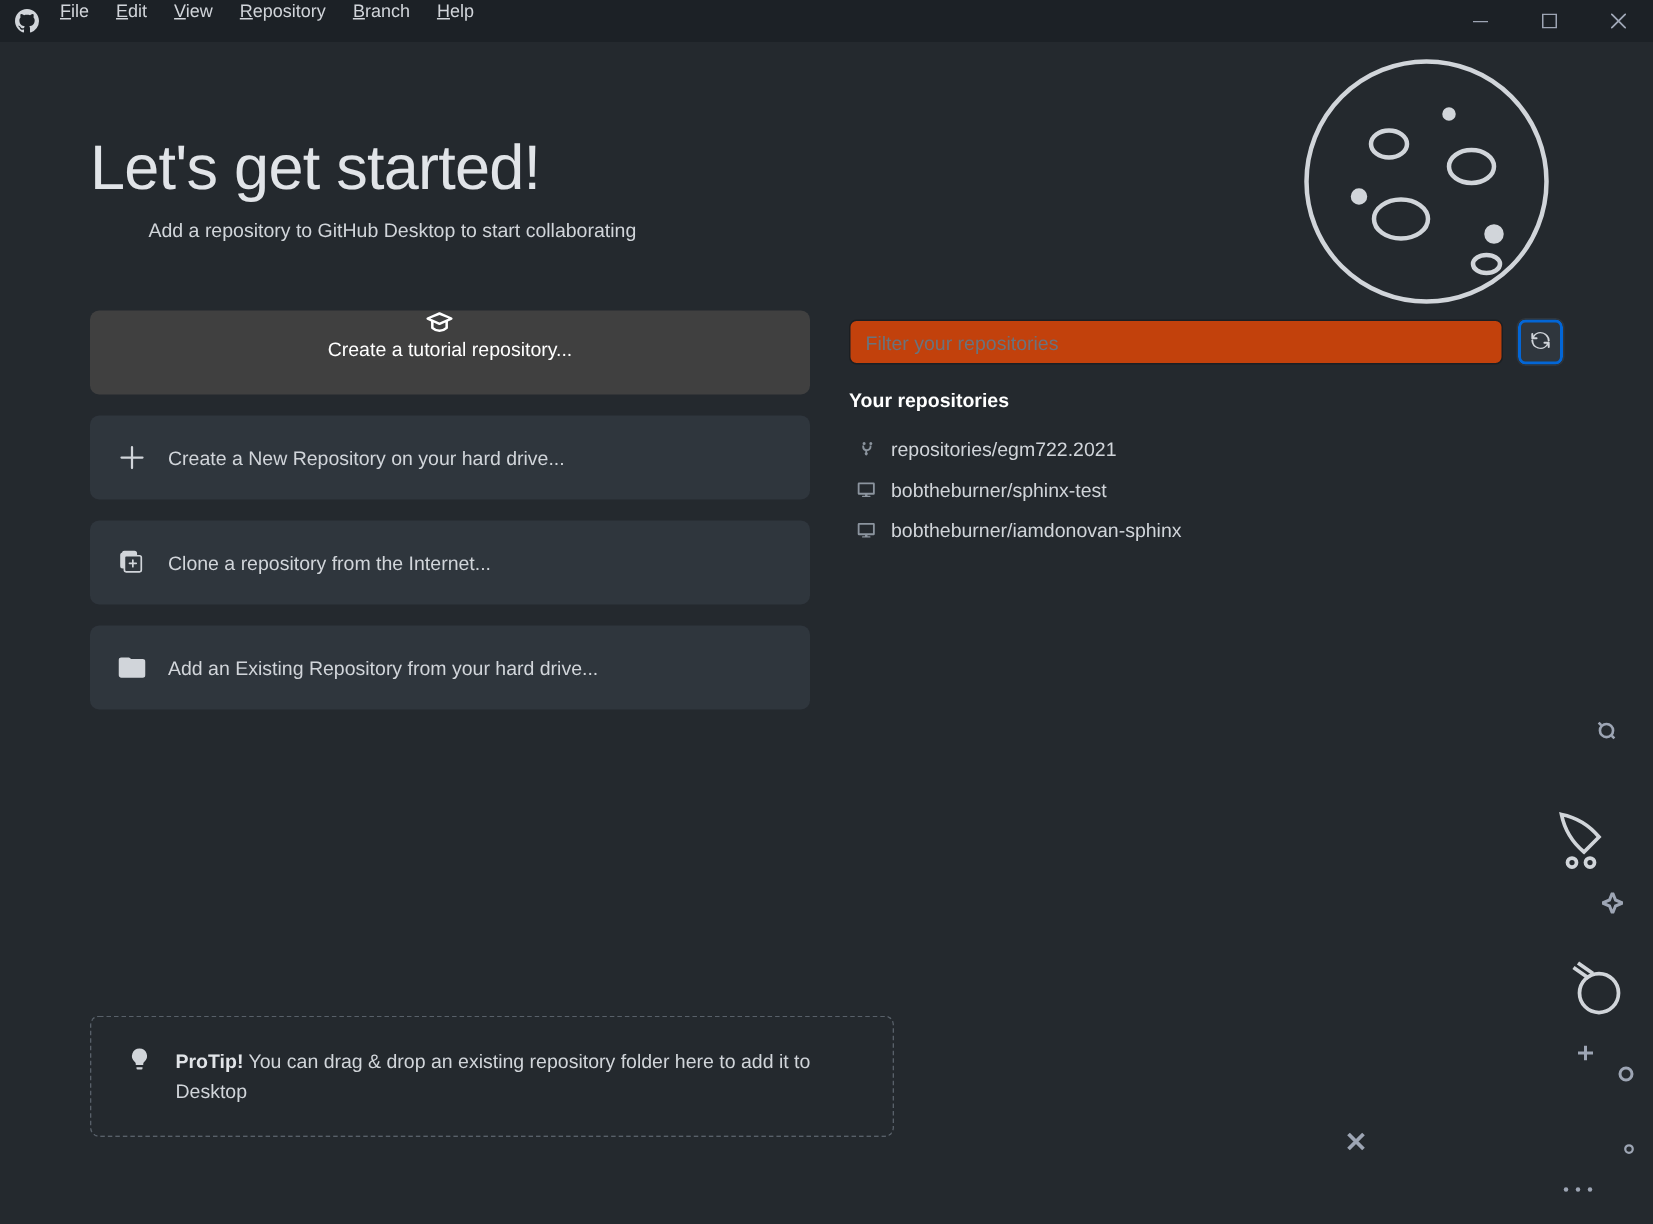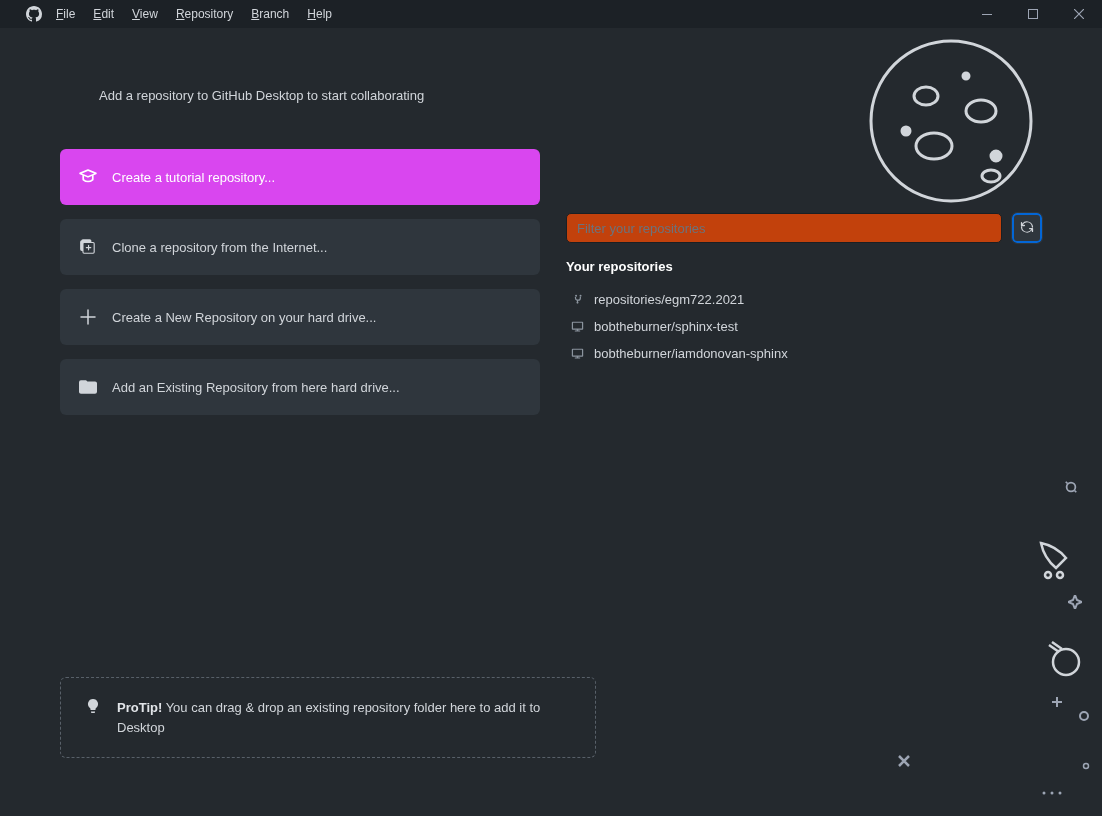--- a/index.html
+++ b/index.html
@@ -10,22 +10,21 @@
       color: #d1d5da;
       font-family: -apple-system, BlinkMacSystemFont, "Segoe UI", Helvetica, Arial, sans-serif;
       font-size: 13px;
       overflow: hidden;
       position: relative;
     }
     .titlebar {
       height: 28px;
       background: #1c2126;
       display: flex;
-      align-items: center;
-      padding-left: 26px;
+      padding-left: 10px;
     }
     .titlebar .logo {
       margin-right: 14px;
       display: flex;
       align-items: center;
     }
     .menu-items { display: flex; gap: 18px; }
     .menu-item {
       font-size: 12px;
       color: #d1d5da;
@@ -69,21 +68,21 @@
       width: 100%;
       height: 56px;
       border-radius: 6px;
       display: flex;
       align-items: center;
       padding: 0 18px;
       margin-bottom: 14px;
       cursor: pointer;
       font-size: 13px;
     }
-    .action-btn.primary { background: #d946ef; color: #fff; }
+    .action-btn.primary { background: #404040; color: #fff; flex-direction: column; }
     .action-btn.secondary { background: #2f363d; color: #d1d5da; }
     .action-btn .btn-icon { width: 20px; margin-right: 14px; display:flex; align-items:center; justify-content:center;}
     .filter-row { display: flex; gap: 10px; align-items:center; margin-bottom: 16px;}
     .filter-input {
       flex: 1;
       background: #c2410c;
       border: 1px solid #1b1f23;
       border-radius: 5px;
       height: 30px;
       padding: 0 10px;
@@ -173,56 +172,57 @@
     <div class="win-btn">
       <svg width="10" height="10" viewBox="0 0 10 10">
           <path d="M0 0 L10 10 M10 0 L0 10" stroke="#9da5b4" stroke-width="1.2"></path>
         </svg>
     </div>
   </div>
 </div>
 
 <div class="content">
   <div class="left-col">
+    <h1 class="heading">Let's get started!</h1>
     <p class="subtitle">Add a repository to GitHub Desktop to start collaborating</p>
 
     <div class="action-btn primary">
       <span class="btn-icon">
         <svg width="18" height="18" viewBox="0 0 16 16" fill="#fff">
             <path d="M7.7 1.1a.75.75 0 01.6 0l7 3a.75.75 0 010 1.38L13 6.52v3.73a.75.75 0 01-.22.53l-.22.22a6.75 6.75 0 01-9.12 0l-.22-.22A.75.75 0 013 10.25V6.52L.7 5.48a.75.75 0 010-1.38l7-3zM4.5 7.17v2.77a5.25 5.25 0 007 0V7.17L8.3 8.52a.75.75 0 01-.6 0L4.5 7.17zM8 2.63L2.56 4.79 8 7.12l5.44-2.33L8 2.63z"></path>
           </svg>
       </span>
       <span>Create a tutorial repository...</span>
     </div>
 
     <div class="action-btn secondary">
       <span class="btn-icon">
+        <svg width="16" height="16" viewBox="0 0 16 16" fill="#d1d5da">
+            <path d="M7.25 1a.75.75 0 011.5 0v6.25H15a.75.75 0 010 1.5H8.75V15a.75.75 0 01-1.5 0V8.75H1a.75.75 0 010-1.5h6.25V1z"></path>
+          </svg>
+      </span>
+      <span>Create a New Repository on your hard drive...</span>
+    </div>
+
+    <div class="action-btn secondary">
+      <span class="btn-icon">
         <svg width="18" height="18" viewBox="0 0 16 16" fill="#d1d5da">
             <path d="M2 2.5A1.5 1.5 0 013.5 1h6A1.5 1.5 0 0111 2.5v1h1.5A1.5 1.5 0 0114 5v7.5a1.5 1.5 0 01-1.5 1.5h-8A1.5 1.5 0 013 12.5v-1H2.5A1.5 1.5 0 011 10V3.5A1.5 1.5 0 012.5 2H2zm2.5 2A.5.5 0 004 5v7.5a.5.5 0 00.5.5h8a.5.5 0 00.5-.5V5a.5.5 0 00-.5-.5h-8zM8 6.5a.5.5 0 011 0V8h1.5a.5.5 0 010 1H9v1.5a.5.5 0 01-1 0V9H6.5a.5.5 0 010-1H8V6.5z"></path>
           </svg>
       </span>
       <span>Clone a repository from the Internet...</span>
-    </div>
-
-    <div class="action-btn secondary">
-      <span class="btn-icon">
-        <svg width="16" height="16" viewBox="0 0 16 16" fill="#d1d5da">
-            <path d="M7.25 1a.75.75 0 011.5 0v6.25H15a.75.75 0 010 1.5H8.75V15a.75.75 0 01-1.5 0V8.75H1a.75.75 0 010-1.5h6.25V1z"></path>
-          </svg>
-      </span>
-      <span>Create a New Repository on your hard drive...</span>
     </div>
 
     <div class="action-btn secondary">
       <span class="btn-icon">
         <svg width="18" height="18" viewBox="0 0 16 16" fill="#d1d5da">
             <path d="M1.75 2A1.75 1.75 0 000 3.75v8.5C0 13.216.784 14 1.75 14h12.5A1.75 1.75 0 0016 12.25v-7.5A1.75 1.75 0 0014.25 3H7.5L6.25 2H1.75z"></path>
           </svg>
       </span>
-      <span>Add an Existing Repository from here hard drive...</span>
+      <span>Add an Existing Repository from your hard drive...</span>
     </div>
   </div>
 
   <div class="right-col">
     <div class="filter-row">
       <input class="filter-input" type="text" placeholder="Filter your repositories" style="">
       <div class="refresh-btn">
         <span>
           <svg width="14" height="14" viewBox="0 0 16 16" fill="#d1d5da">
               <path d="M8 2.5a5.5 5.5 0 00-4.9 3H5a.75.75 0 010 1.5H1.75A.75.75 0 011 6.25V3a.75.75 0 011.5 0v1.3A7 7 0 0115 8a.75.75 0 01-1.5 0A5.5 5.5 0 008 2.5zm6.25 6.5a.75.75 0 01.75.75V13a.75.75 0 01-1.5 0v-1.3A7 7 0 011 8a.75.75 0 011.5 0 5.5 5.5 0 0010.4 2.5H11a.75.75 0 010-1.5h3.25z"></path>

